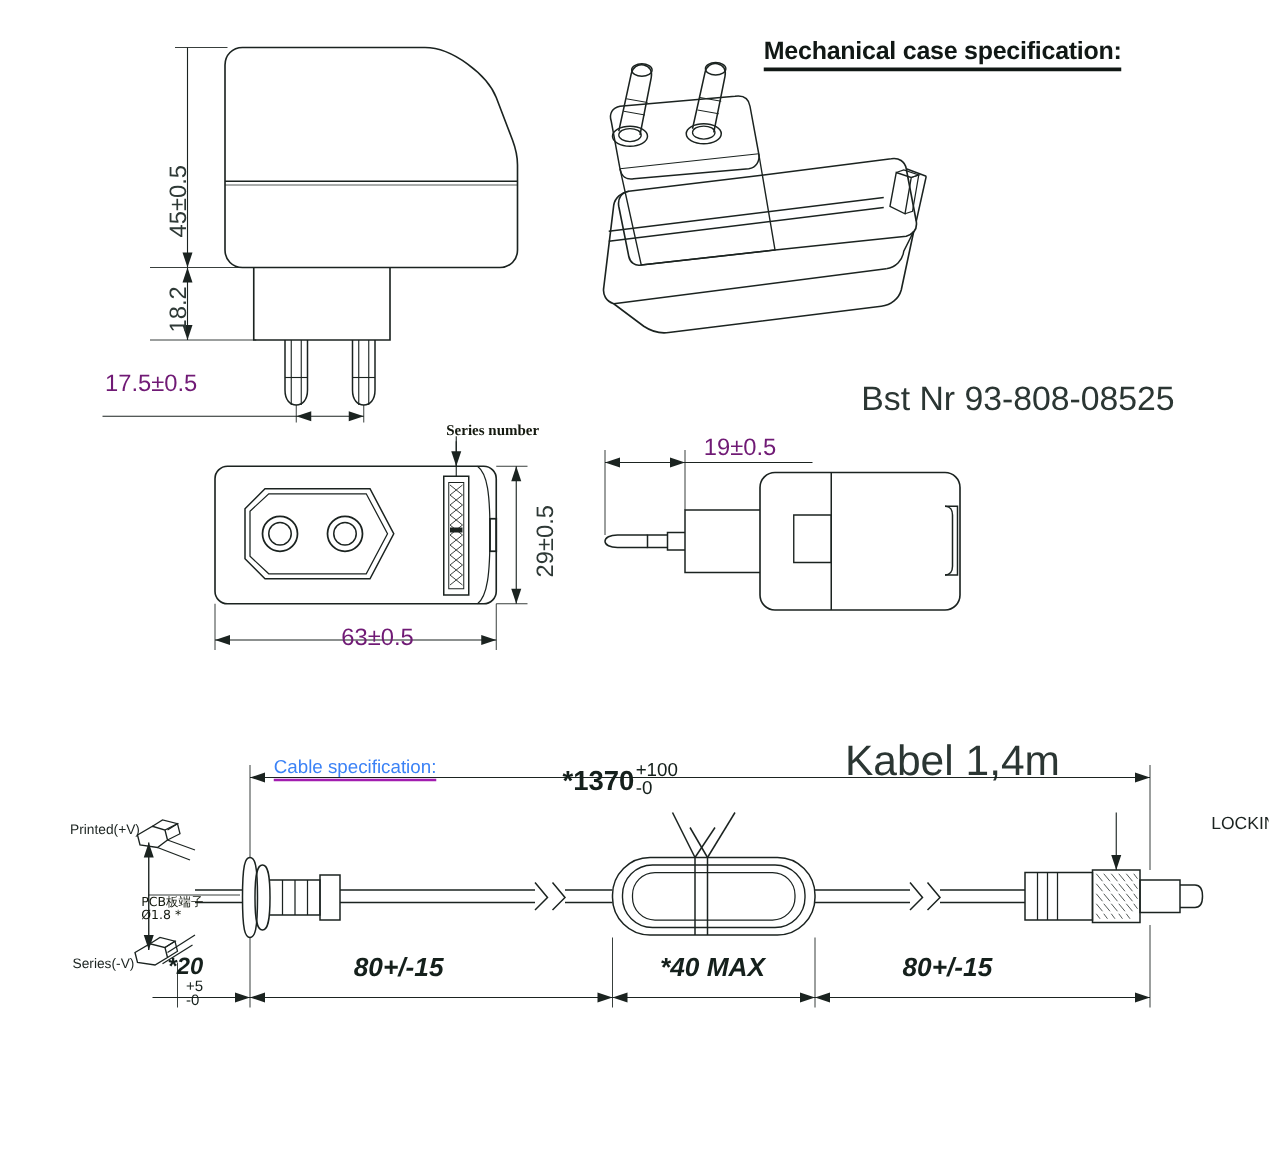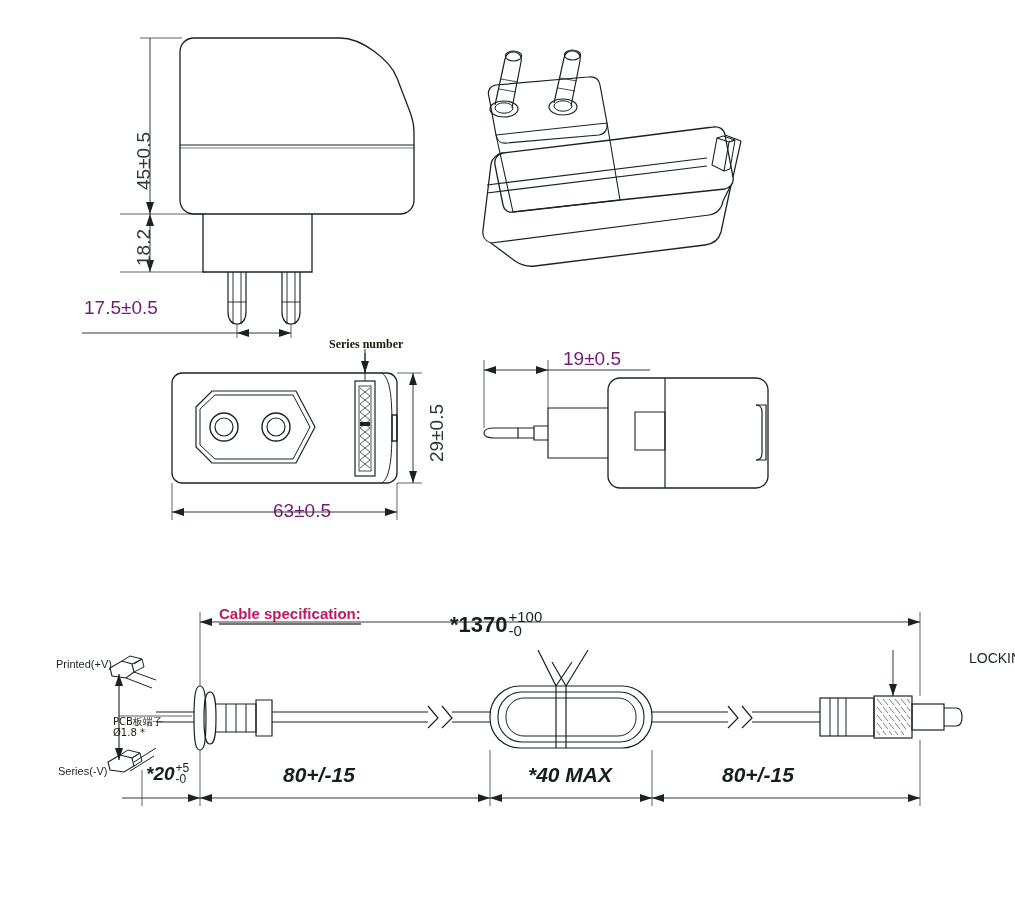--- a/index.html
+++ b/index.html
@@ -26,24 +26,24 @@
     font-weight: bold;
     font-size: 20px;
     color: #111815;
     letter-spacing: -0.2px;
     border-bottom: 3px solid #111815;
     padding-bottom: 1px;
     white-space: nowrap;
   }
   .heading-sm {
     font-family: "Liberation Sans", sans-serif;
-    font-weight: bold;
+    font-weight: normal;
     font-size: 15px;
-    color: #be185d;
-    border-bottom: 2px solid #737373;
+    color: #3b82f6;
+    border-bottom: 2px solid #a21caf;
     padding-bottom: 1px;
     white-space: nowrap;
   }
   .bigtext {
     font-family: "Liberation Sans", sans-serif;
     font-size: 34px;
     color: #2b3633;
     white-space: nowrap;
   }
   .bsttext {
@@ -65,20 +65,21 @@
     white-space: nowrap;
     transform-origin: 0 0;
     transform: rotate(-90deg);
   }
   .serif-lbl {
     font-family: "Liberation Serif", serif;
     font-weight: bold;
     font-size: 12px;
     color: #14190f;
     white-space: nowrap;
+    margin-left: 28px;
   }
   .smalllbl {
     font-family: "Liberation Sans", sans-serif;
     font-size: 11px;
     color: #1b2320;
     white-space: nowrap;
     margin-left: 16px;
   }
   .locking {
     font-family: "Liberation Sans", sans-serif;
@@ -126,24 +127,27 @@
   }
   .tolwrap .sup { margin-bottom: 0px; }
   svg { display: block; overflow: visible; }
   .ln { stroke: #1b2320; fill: none; }
 </style>
 </head>
 <body>
 
 <div id="sheet">
 
-
+  <div class="abs heading" style="left:611px; top:30px;">Mechanical case specification:</div>
+
+  <div class="abs bsttext" style="left:689px; top:304px;">Bst Nr 93-808-08525</div>
 
   <div class="abs heading-sm" style="left:219px; top:605px;">Cable specification:</div>
 
+  <div class="abs bigtext" style="left:676px; top:590px;">Kabel 1,4m</div>
 
   <svg class="abs" style="left:100px; top:20px;" width="330" height="320" viewBox="0 0 330 320">
 
     <path class="ln" stroke-width="1.3" d="M 80 32
              C 80 24, 86 18, 94 18
              L 240 18
              C 262 18, 290 40, 297 58
              L 310 92
              C 313 100, 314 106, 314 112
              L 314 180
@@ -459,21 +463,21 @@
   <div class="abs locking" style="left:969px; top:650px;">LOCKING</div>
 
   <div class="abs" style="left:450px; top:612px; display:flex; align-items:flex-start;">
     <span class="ital" style="font-style:normal; font-weight:bold; font-size:22px;">*1370</span>
     <span class="tolwrap big" style="margin-left:1px; margin-top:-2px;">
       <span class="sup">+100</span>
       <span class="sub">-0</span>
     </span>
   </div>
 
-  <div class="abs" style="left:146px; top:763px; display:flex; align-items:center;">
+  <div class="abs" style="left:134px; top:763px; display:flex; align-items:flex-end;flex-direction:column;">
     <span class="ital-sm">*20</span>
     <span class="tolwrap" style="margin-left:1px; margin-top:-1px;">
       <span class="sup">+5</span>
       <span class="sub">-0</span>
     </span>
   </div>
 
   <div class="abs ital" style="left:283px; top:763px;">80+/-15</div>
   <div class="abs ital" style="left:528px; top:763px;">*40 MAX</div>
   <div class="abs ital" style="left:722px; top:763px;">80+/-15</div>

